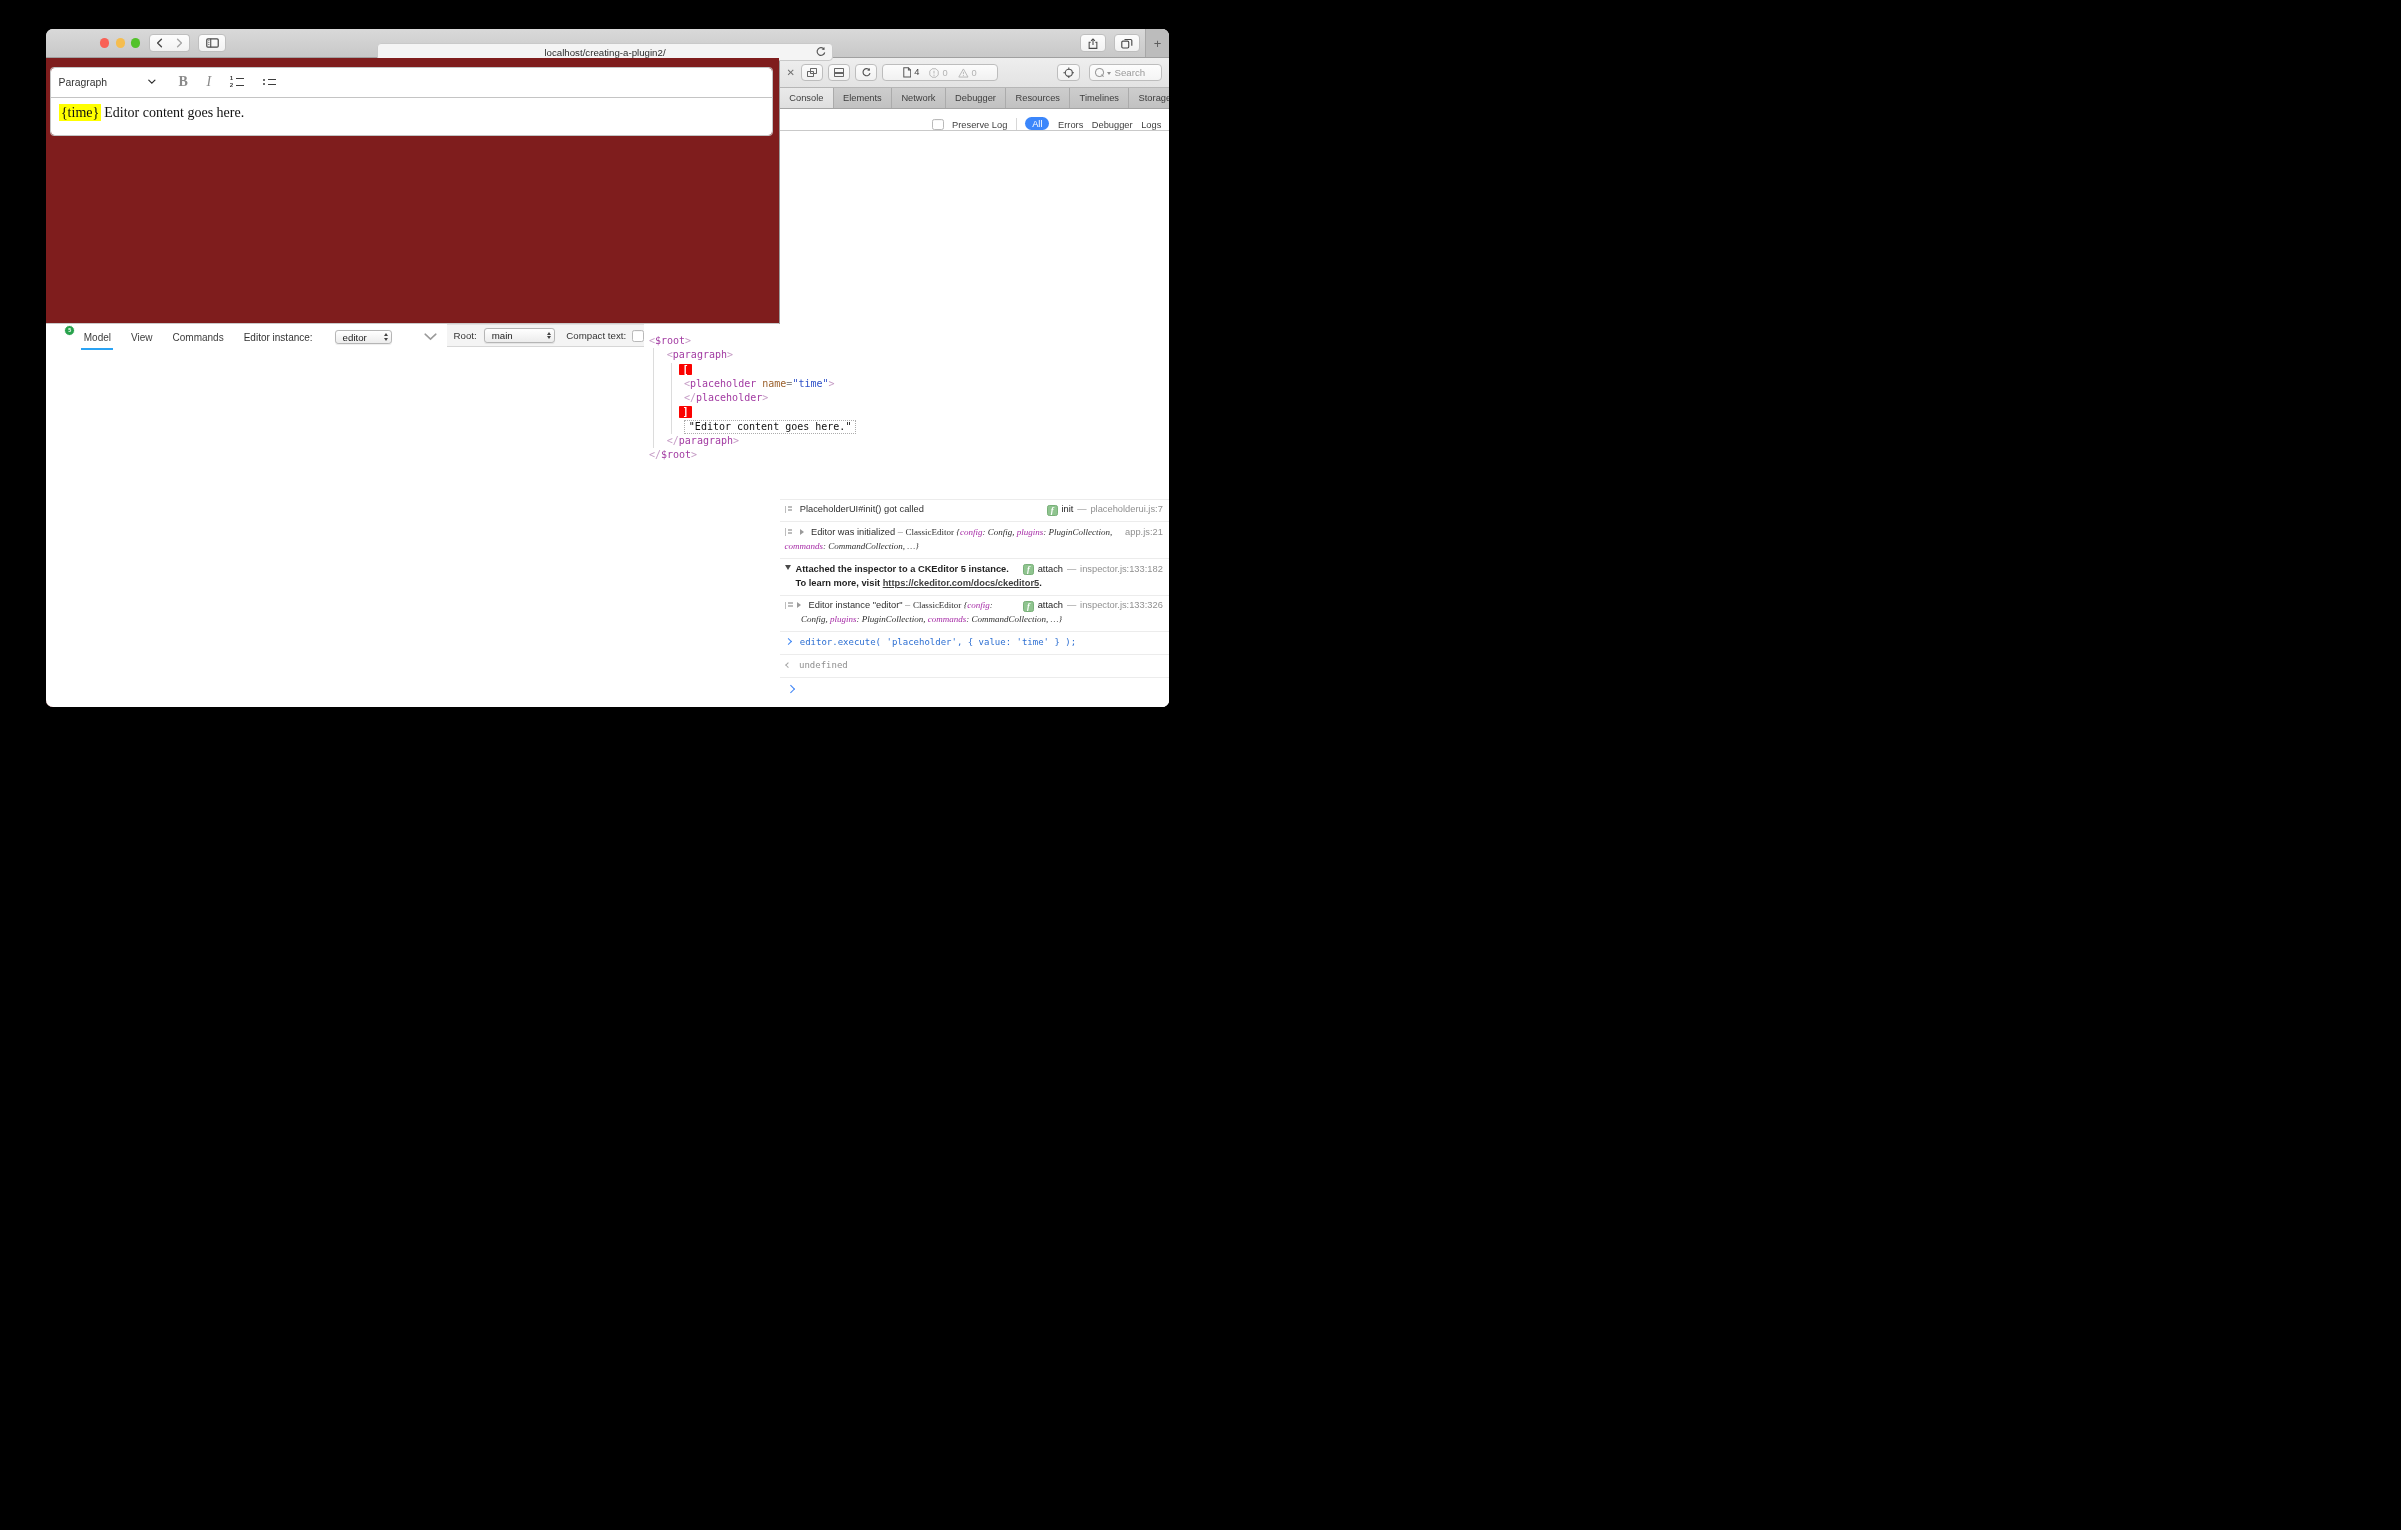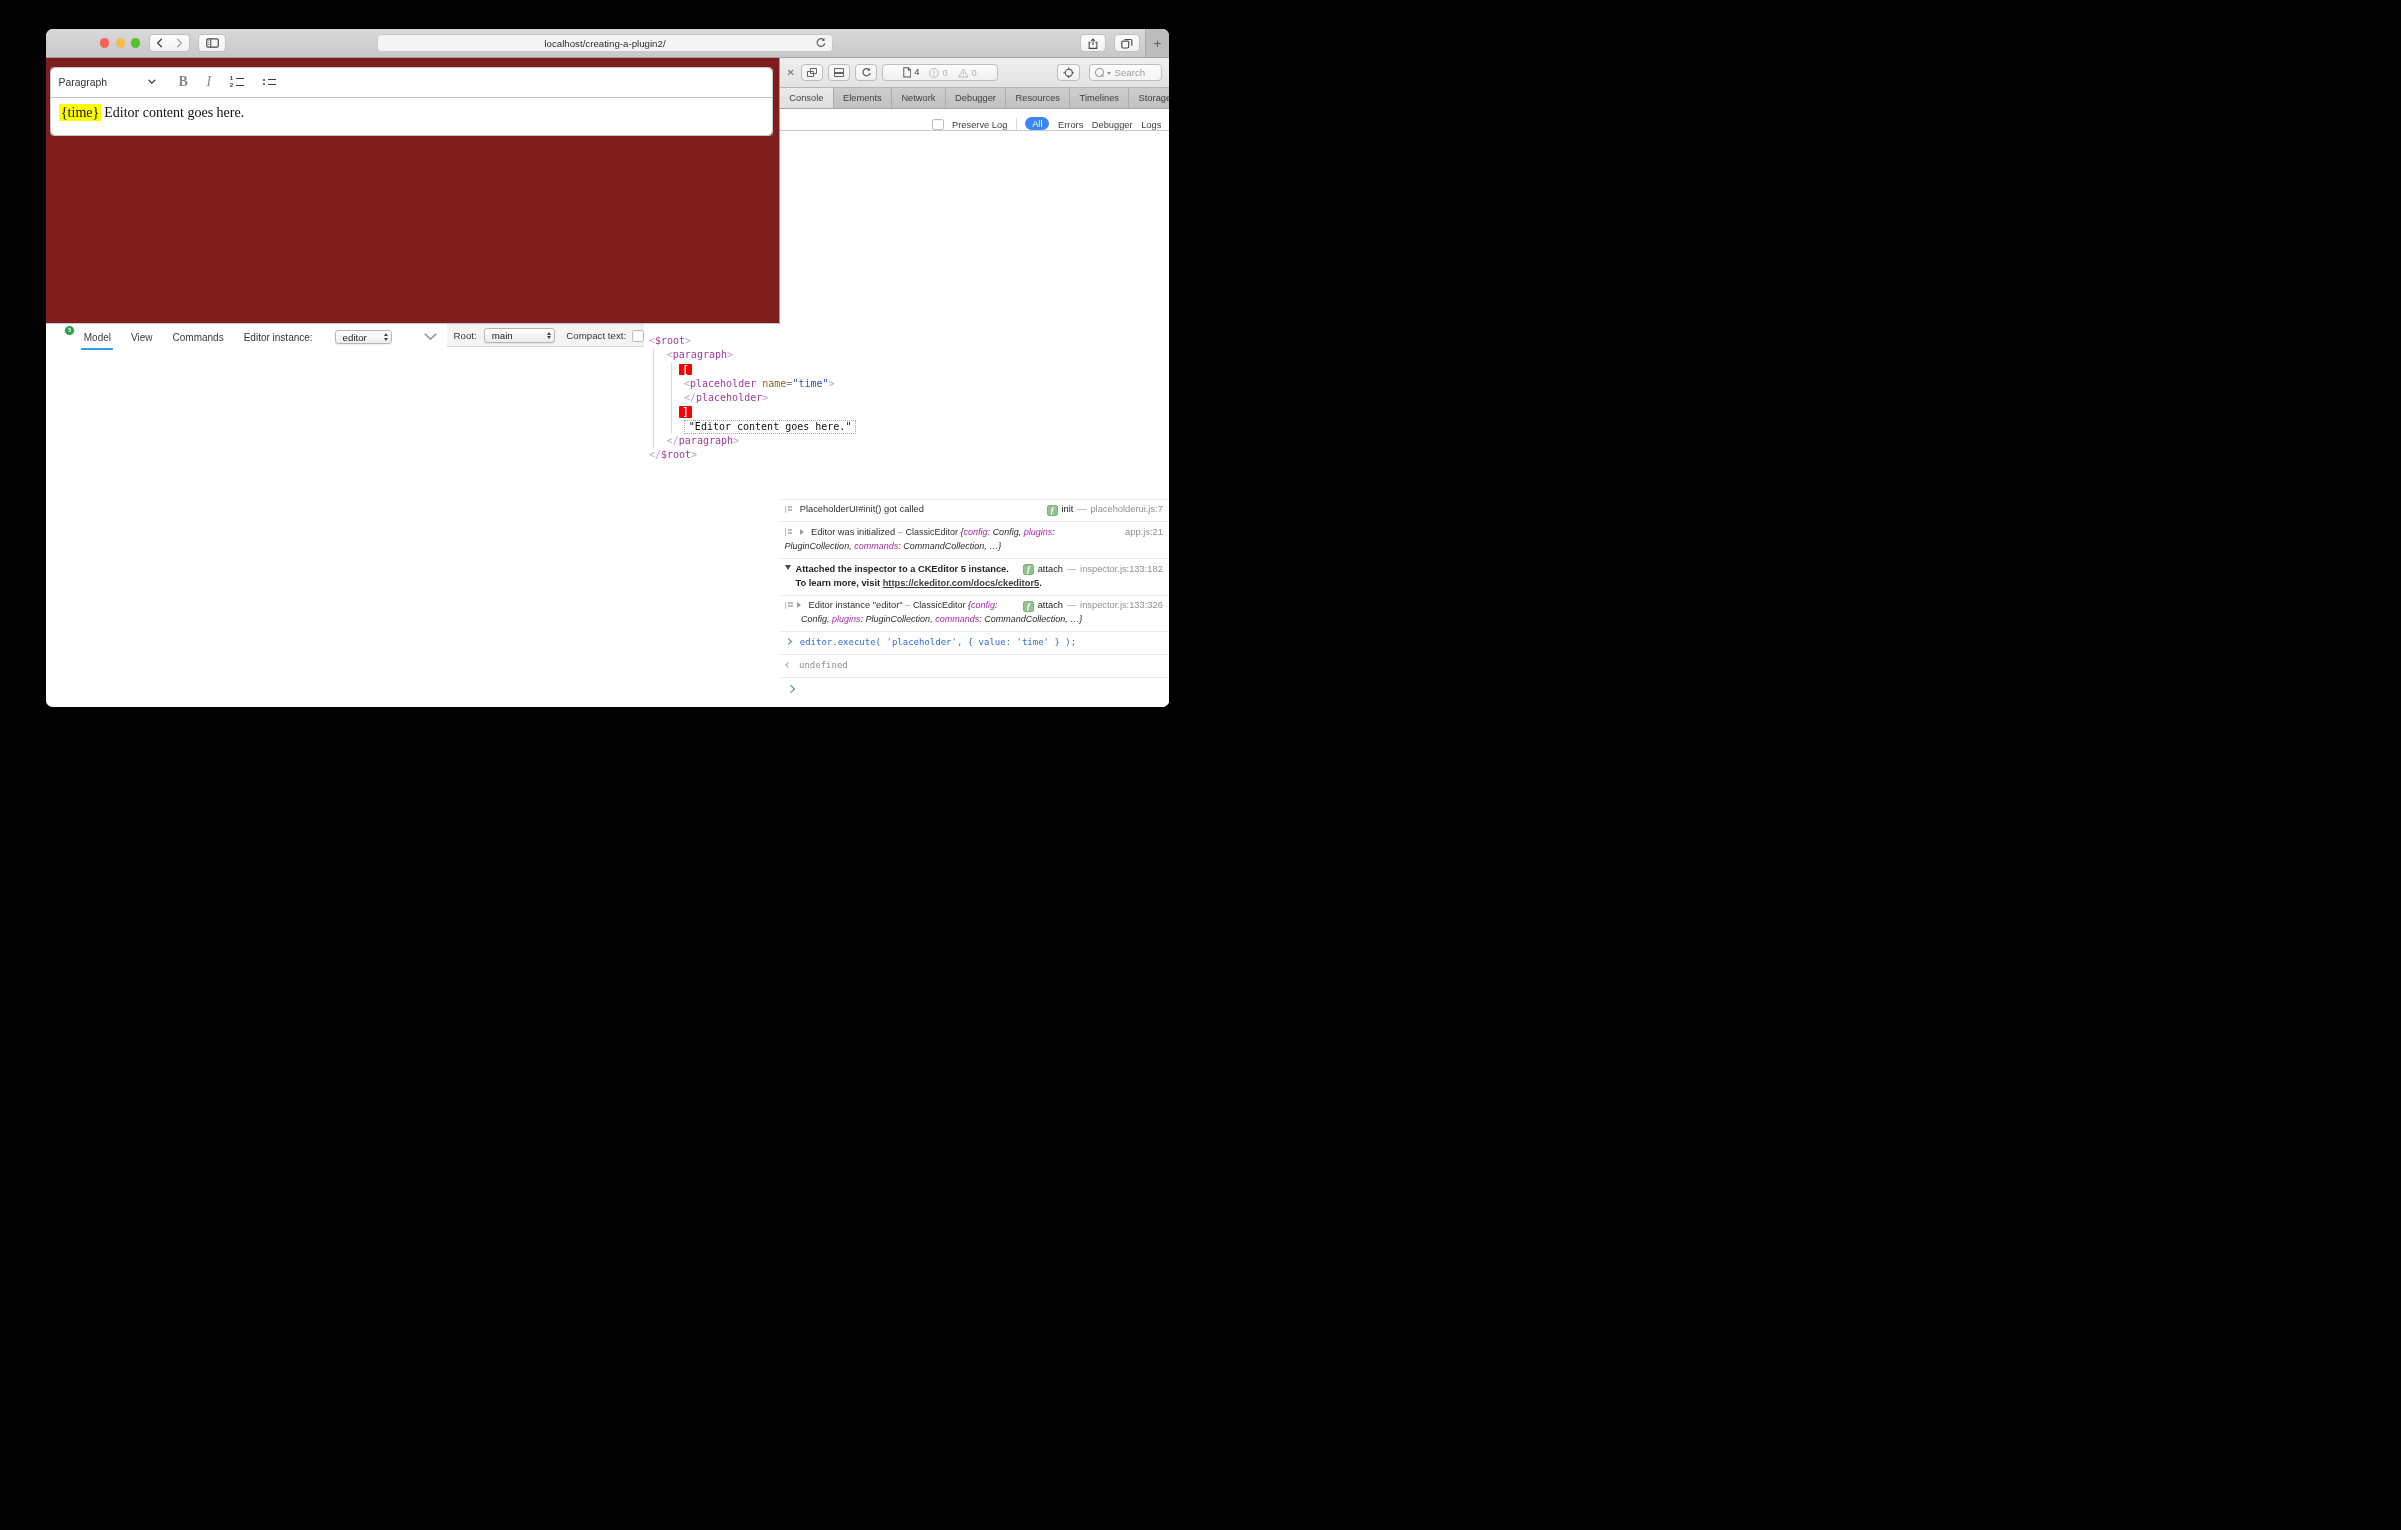--- a/index.html
+++ b/index.html
@@ -13,21 +13,21 @@
   .tl{position:absolute;top:9.3px;width:9.3px;height:9.3px;border-radius:50%;}
   .tl.red{left:54px;background:#f96156;}
   .tl.yellow{left:70px;background:#f5bd4f;}
   .tl.green{left:85px;background:#53c22b;}
   .tb-btn{position:absolute;top:5.4px;height:18px;background:linear-gradient(#fdfdfd,#f2f2f2);
           border:0.8px solid #bfbfbf;border-radius:3.9px;box-sizing:border-box;
           display:flex;align-items:center;justify-content:center;}
   .nav-back{left:103px;width:21px;border-radius:3.9px 0 0 3.9px;}
   .nav-fwd{left:123px;width:21px;border-left:none;border-radius:0 3.9px 3.9px 0;}
   .sidebar-btn{left:152px;width:28px;}
-  .urlfield{position:absolute;left:331px;top:5px;width:456px;height:18px;background:#f4f4f4;
+  .urlfield{position:absolute;left:331px;top:14px;width:456px;height:18px;background:#f4f4f4;
             border:0.8px solid #c9c9c9;border-radius:3.9px;box-sizing:border-box;
             display:flex;align-items:center;justify-content:center;font-size:9.7px;color:#2d2d2d;}
   .urlfield .reload{position:absolute;right:5.4px;top:2.3px;}
   .share-btn{left:1034px;width:26px;}
   .tabs-btn{left:1068px;width:26px;}
   .plus-strip{position:absolute;left:1099px;top:0;width:24px;height:28px;background:#bcbcbc;
               border-left:0.8px solid #a7a7a7;display:flex;align-items:center;justify-content:center;
               color:#5c5c5c;font-size:13px;font-weight:300;box-sizing:border-box;}
   
   .content{display:flex;height:649px;}
@@ -148,21 +148,21 @@
   .fn{color:#222;}
   .loc{color:#909090;}
   .logico{display:inline-block;width:7px;height:7.7px;border-left:1.5px solid #bdbdbd;position:relative;
           vertical-align:-0.8px;margin-right:4.6px;flex:none;}
   .logico::before,.logico::after{content:"";position:absolute;left:2.3px;width:4.6px;height:1.5px;background:#bdbdbd;}
   .logico::before{top:0.8px;} .logico::after{top:3.9px;}
   .caret{display:inline-block;width:0;height:0;border-top:3.5px solid transparent;
          border-bottom:3.5px solid transparent;border-left:4.6px solid #9a9a9a;margin-right:4.6px;}
   .caret.open{border-left:3.9px solid transparent;border-right:3.9px solid transparent;
               border-top:5.4px solid #4a4a4a;border-bottom:none;margin-right:5.4px;}
-  .mono{font-family:Liberation Sans, sans-serif;font-size:9px;}
+  .mono{font-family:Liberation Serif, serif;font-size:9px;}
   .mit{font-style:italic;}
   .key{color:#a62ba6;font-style:italic;}
   .dash{color:#9b9b9b;}
   .bold-msg{font-weight:bold;color:#1f1f1f;}
   .msg-link{color:#3f3f3f;text-decoration:underline;font-weight:bold;cursor:pointer;}
   .crow.r3{padding-left:15.5px;}
   .crow.r3 .caret-abs{position:absolute;left:5.4px;top:6.2px;}
   .crow.r4{padding-left:21px;}
   .crow.r4 .gut{margin-left:-16.2px;}
   .cmd{color:#2d6fd2;font-family:"DejaVu Sans Mono",monospace;font-size:9px;}

